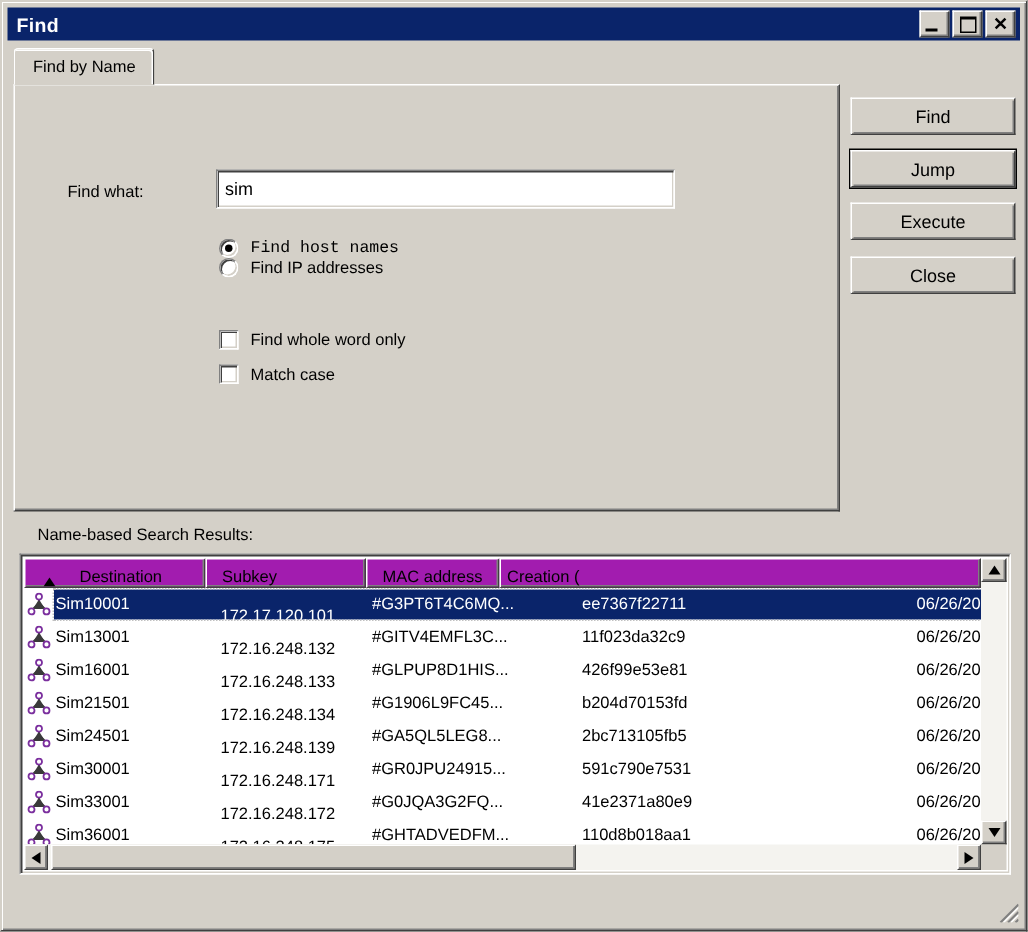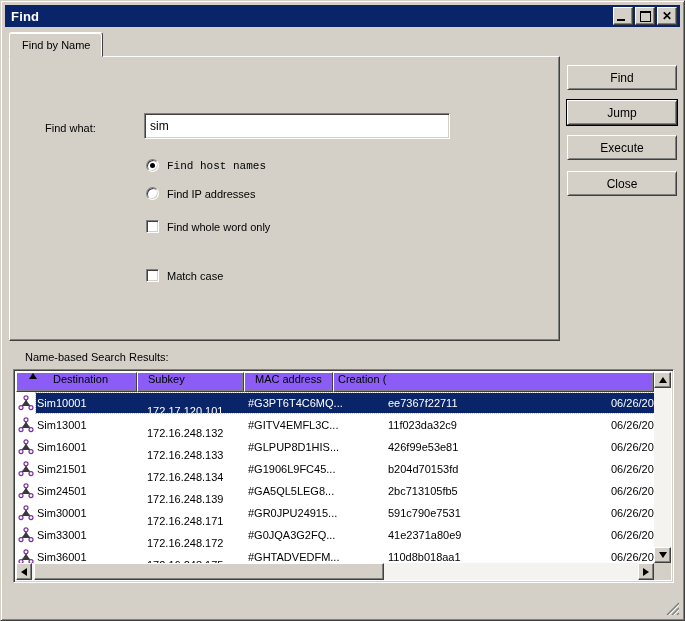--- a/index.html
+++ b/index.html
@@ -48,22 +48,22 @@
   .btn.default{box-shadow:0 0 0 1px #000, inset 1px 1px 0 #d4d0c8, inset -1px -1px 0 #808080;}
   
   .results-label{position:absolute;left:24px;top:350px;}
   .table{position:absolute;left:12px;top:368px;width:661px;height:214px;background:#fff;
     border:1px solid;border-color:#808080 #ffffff #ffffff #808080;
     box-shadow:inset 1px 1px 0 #404040, inset -1px -1px 0 #d4d0c8;box-sizing:border-box;}
   .table-inner{position:absolute;inset:2px;display:flex;flex-direction:column;}
   .table-top{display:flex;flex:1;min-height:0;}
   .table-main{width:640px;display:flex;flex-direction:column;overflow:hidden;}
   .thead{display:flex;height:20px;flex:0 0 20px;}
-  .th{background:#8b5cf6;border:1px solid;border-color:#ffffff #404040 #404040 #ffffff;
-    box-shadow:inset -1px -1px 0 #808080;box-sizing:border-box;display:flex;align-items:flex-start;
+  .th{background:#a21caf;border:1px solid;border-color:#ffffff #404040 #404040 #ffffff;
+    box-shadow:inset -1px -1px 0 #808080;box-sizing:border-box;display:flex;align-items:flex-end;
     padding:0 4px 0 10px;white-space:nowrap;overflow:hidden;}
   .sort-asc{width:0;height:0;border-left:4px solid transparent;border-right:4px solid transparent;
     border-bottom:6px solid #000;margin:0 16px 0 12px;}
   .rows{flex:1;overflow:hidden;background:#fff;}
   .row{display:flex;height:22px;align-items:center;}
   .icon-cell{width:20px;flex:0 0 20px;display:flex;align-items:center;justify-content:center;}
   .hl{flex:1;display:flex;align-items:center;height:20px;}
   .row.selected .hl{background:var(--selbg,#0a246a);color:var(--selfg,#fff);outline:1px dotted #c0c0c0;outline-offset:0px;}
   .cell{white-space:nowrap;overflow:hidden;box-sizing:border-box;padding-left:10px;font-size:11px;}
   .cw0{width:101px;flex:0 0 101px;padding-left:1px;}
@@ -125,29 +125,29 @@
 
   <div class="panel"></div>
 
   <span class="find-what-label">Find what:</span>
   <input class="find-input" type="text" value="sim" style="">
 
   <div class="opt-row" style="top:158px;font-family:Liberation Mono, monospace;">
     <span class="radio checked" id="radio-0"></span>
     <span>Find host names</span>
   </div>
-  <div class="opt-row" style="top:186px;">
+  <div class="opt-row" style="top:171px;">
     <span class="radio" id="radio-1"></span>
     <span>Find IP addresses</span>
   </div>
   <div class="opt-row" style="top:219px;">
     <span class="checkbox" id="check-0"></span>
     <span>Find whole word only</span>
   </div>
-  <div class="opt-row" style="top:268px;">
+  <div class="opt-row" style="top:242px;">
     <span class="checkbox" id="check-1"></span>
     <span>Match case</span>
   </div>
 
   <div class="btn" style="top:64px;">Find</div>
   <div class="btn default" style="top:99px;">Jump</div>
   <div class="btn" style="top:134px;">Execute</div>
   <div class="btn" style="top:170px;">Close</div>
 
   <span class="results-label">Name-based Search Results:</span>

